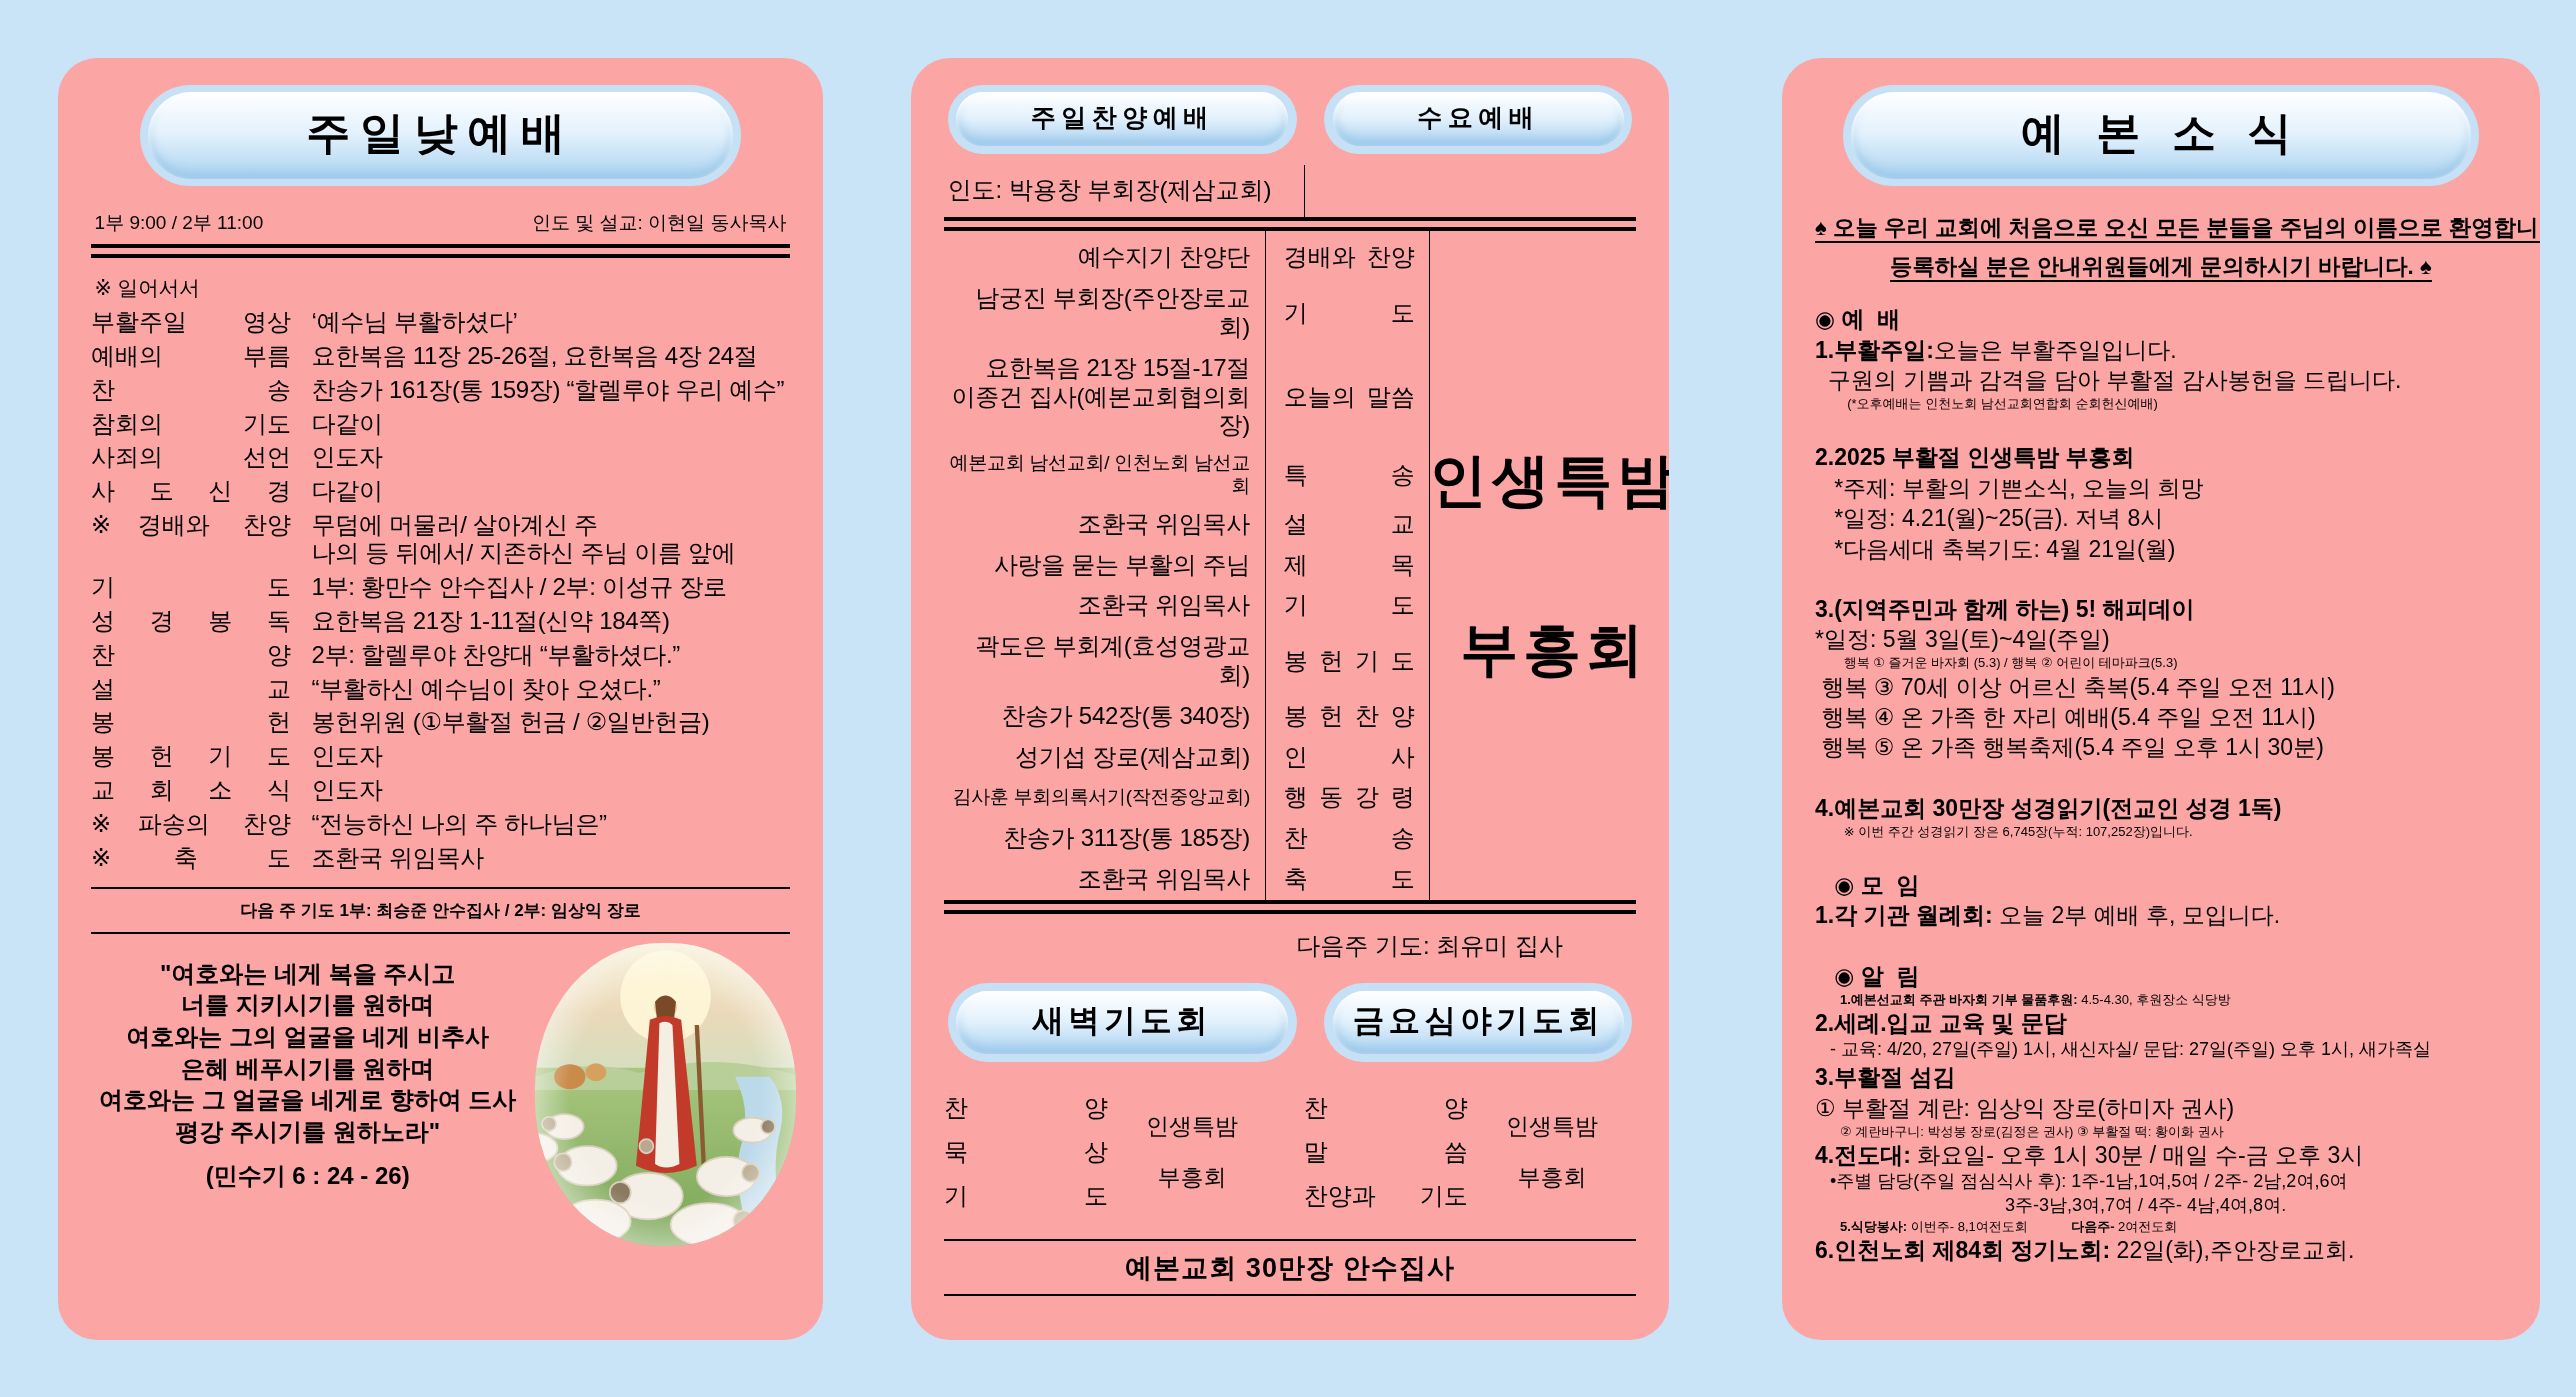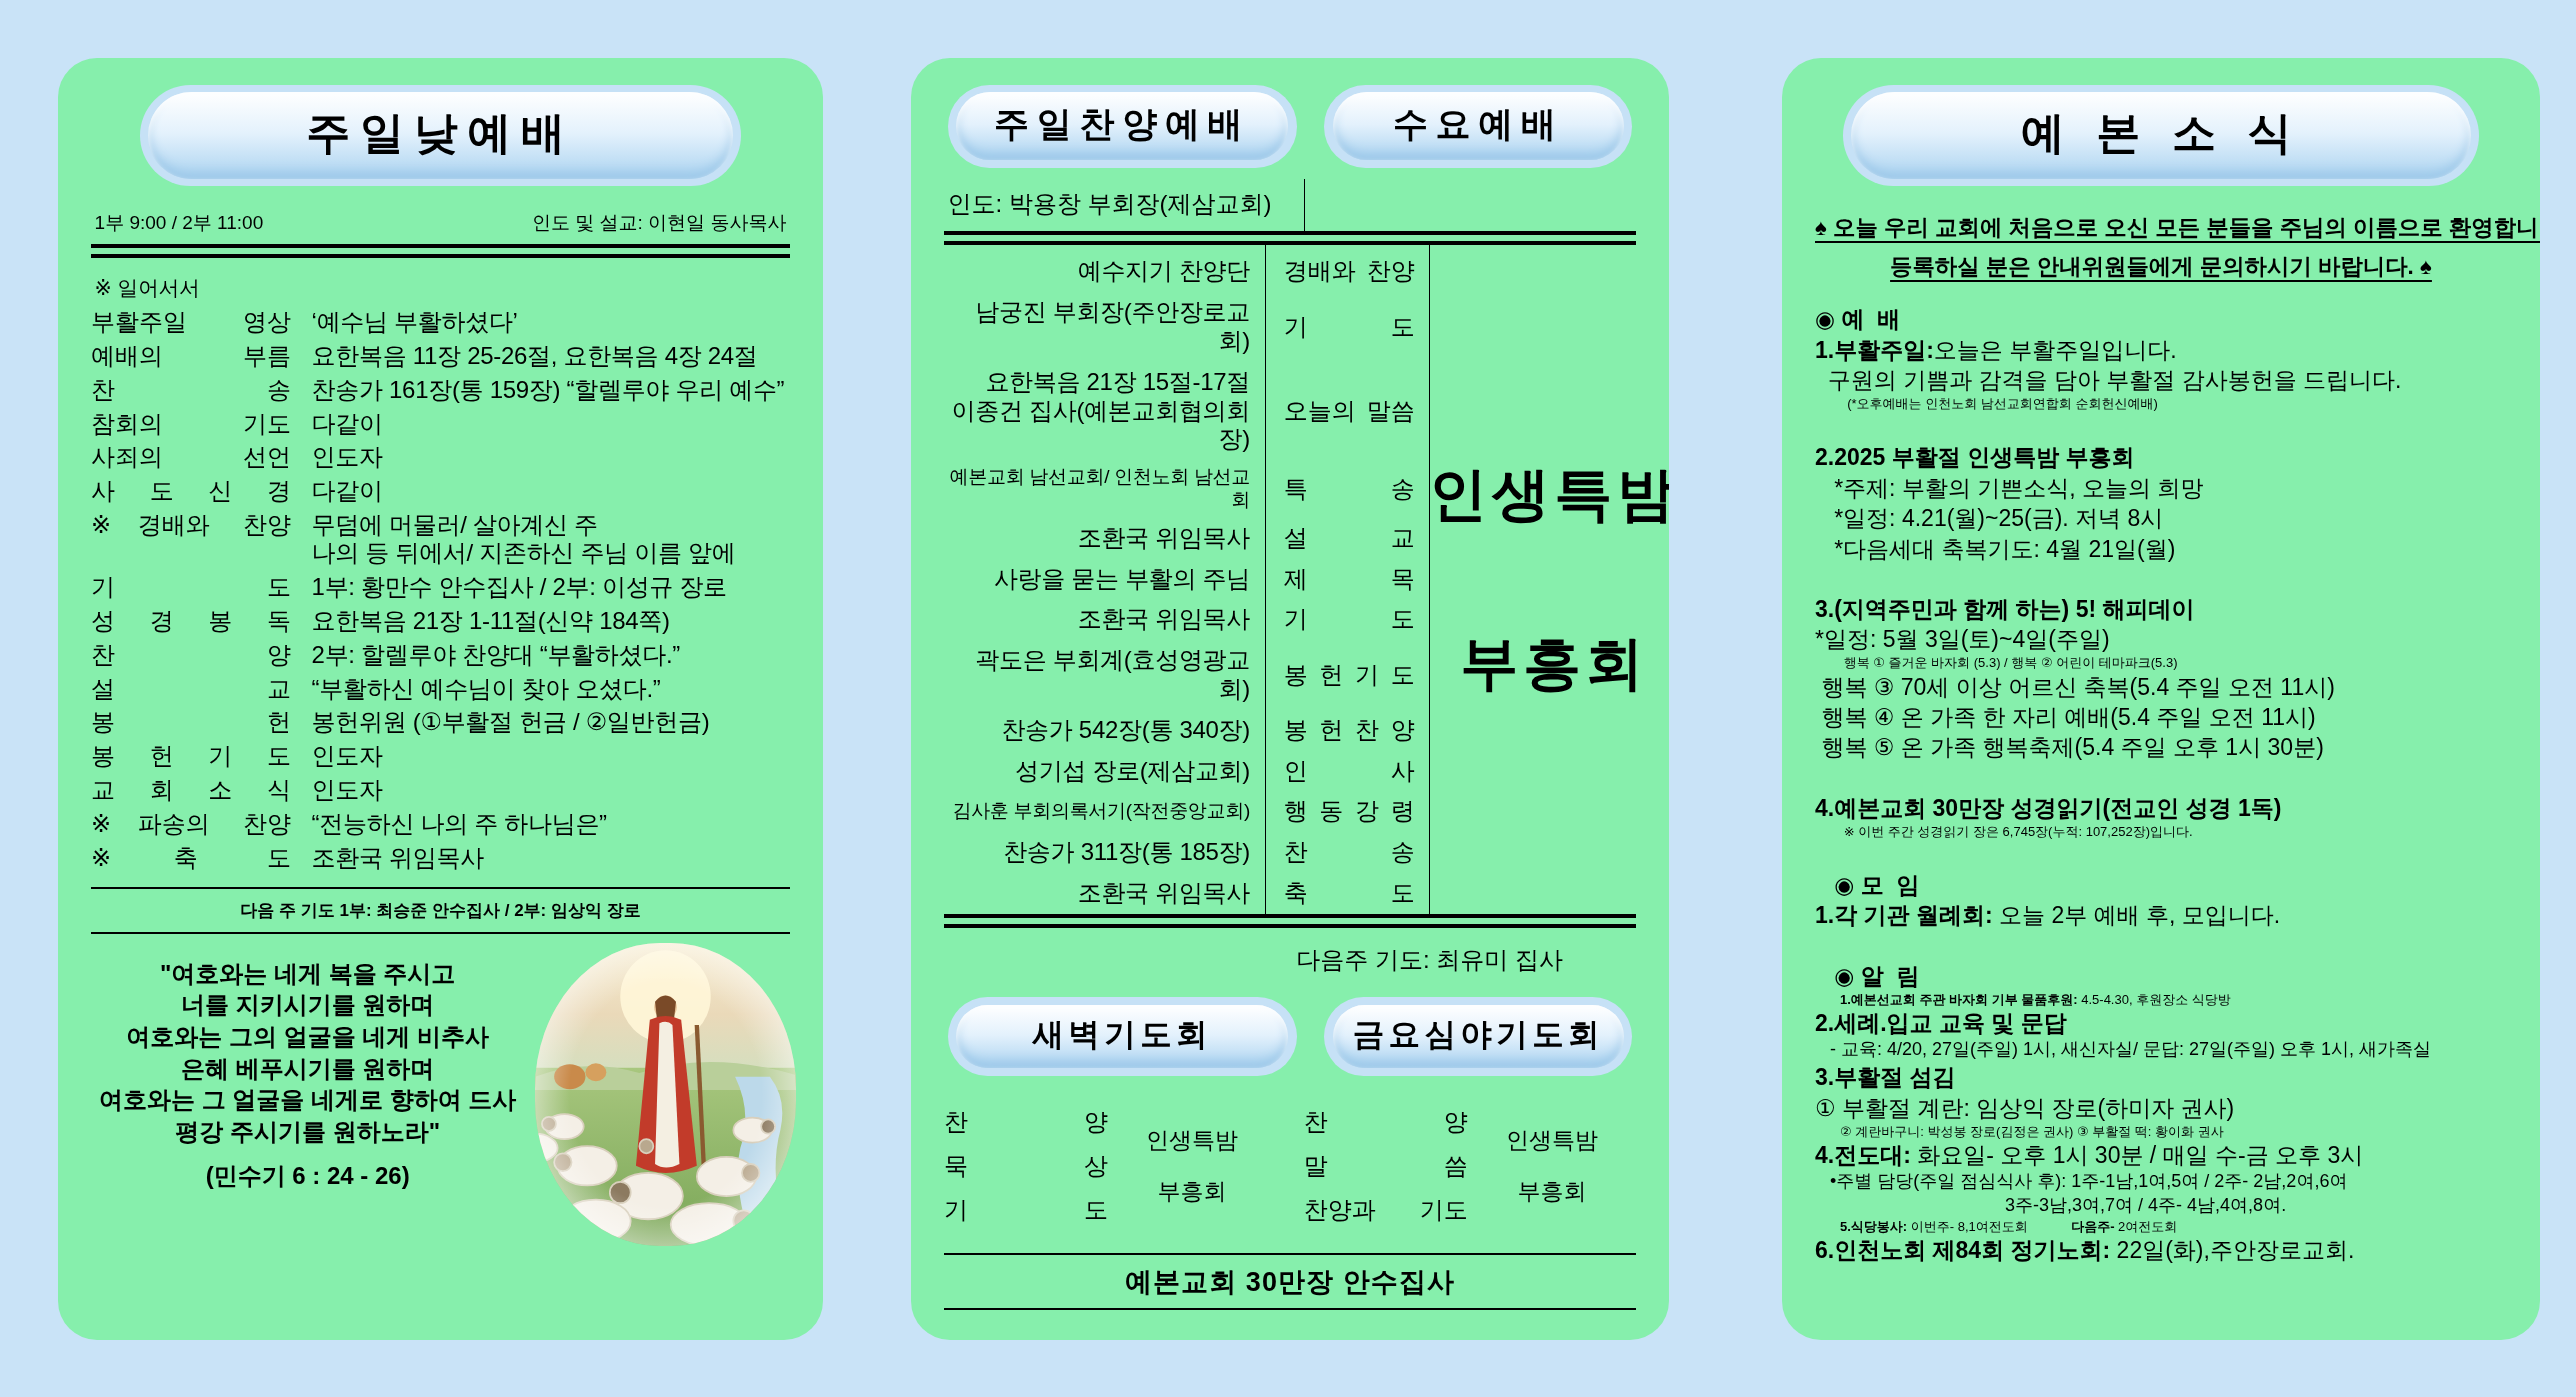--- a/index.html
+++ b/index.html
@@ -3,40 +3,40 @@
 <meta charset="utf-8">
 <style>
   html,body{margin:0;padding:0;}
   body{
     width:2576px;height:1397px;overflow:hidden;
     font-family:"Liberation Sans","DejaVu Sans",sans-serif;
     color:#000;background:#c9e3f7;
   }
   .page{position:relative;width:2576px;height:1397px;background:#c9e3f7;}
   .panel{
-    position:absolute;top:58px;height:1282px;background:#86efac;
+    position:absolute;top:58px;height:1282px;background:#fca5a5;
     border-radius:39px;padding:18px 33px;box-sizing:border-box;overflow:hidden;
   }
   .p1{left:58px;width:765px;}
   .p2{left:911px;width:758px;}
   .p3{left:1782px;width:758px;}
 
   
   .pill{background:#c6e1f6;border-radius:67px;padding:7.3px 8.5px;box-sizing:border-box;}
   .pill-in{
     border-radius:58px;text-align:center;font-weight:bold;
     background:linear-gradient(180deg,#ffffff 0%,#e3f1fc 48%,#abd3f0 100%);
     box-shadow:inset 0 3.6px 6px #ffffff, inset 0 -6px 11px #9cc8e9;
     font-size:44px;letter-spacing:0.22em;padding:12px 6px 15.8px;white-space:nowrap;overflow:hidden;
   }
   .pill.main{width:86%;margin:8.5px auto 4.8px;}
   .pills2{display:flex;justify-content:space-between;margin:8.5px 3.6px 4.8px;}
   .pills2 .pill.wA{width:51%;}
   .pills2 .pill.wB{width:45%;}
-  .pills2 .pill-in{font-size:35px;padding:9.7px 4.8px 12px;}
+  .pills2 .pill-in{font-size:25px;padding:9.7px 4.8px 12px;}
   .pills2.small .pill-in{font-size:31.5px;letter-spacing:0.14em;}
 
   
   .hr2{border-top:4.8px solid #000;border-bottom:4.8px solid #000;height:6px;}
   .hr1{border-top:2.4px solid #000;height:0;}
 
   
   .p1-sched{display:flex;justify-content:space-between;align-items:flex-start;
     font-size:19px;margin:24px 3.6px 8.5px;white-space:nowrap;}
   .p1-note{font-size:20.6px;margin:15.8px 0 6px 3.6px;}

